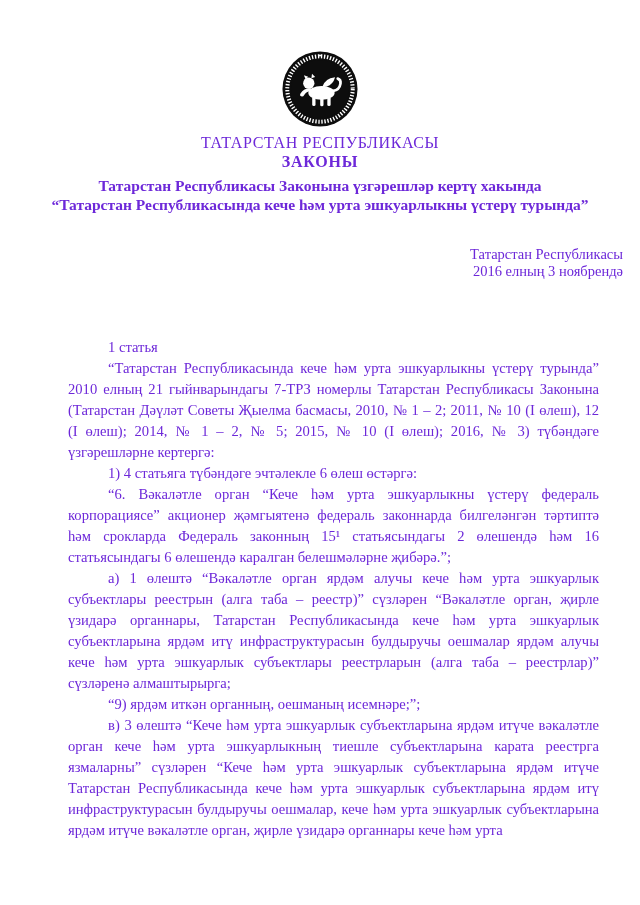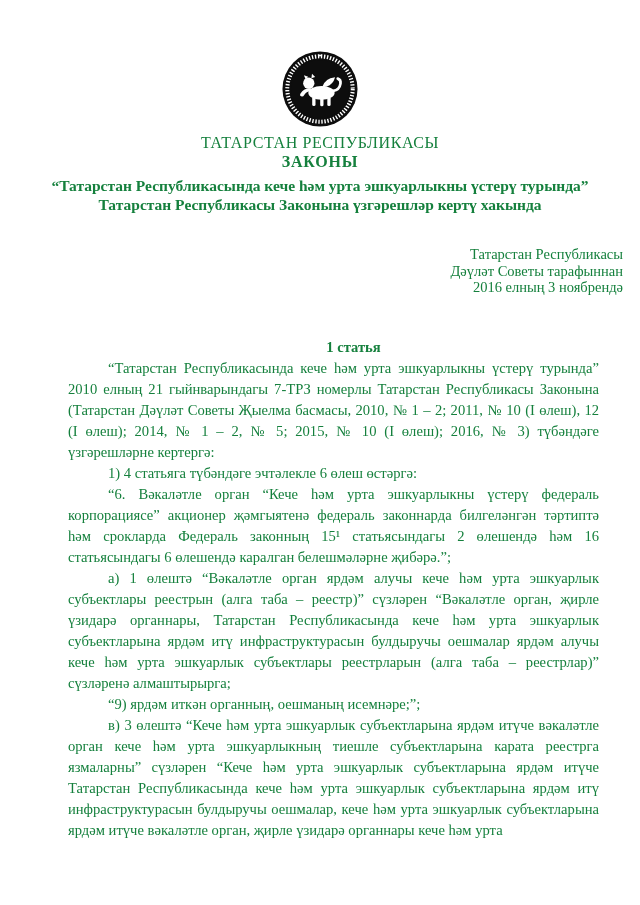--- a/index.html
+++ b/index.html
@@ -2,21 +2,21 @@
 <html lang="tt"><head>
 <meta charset="utf-8">
 <style>
   html,body{margin:0;padding:0;background:#888;}
   .page{
     position:relative;
     width:640px;height:905px;
     margin:0 auto;
     background:#ffffff;
     font-family:"Liberation Serif", serif;
-    color:#15803d;
+    color:#6d28d9;
     overflow:hidden;
   }
   .emblem{
     position:absolute;
     top:50px;left:50%;
     transform:translateX(-50%);
     width:78px;height:78px;
   }
   .org-name{
     position:absolute;
@@ -51,24 +51,24 @@
   }
   .content{
     position:absolute;
     top:337px;left:68px;
     width:531px;
     font-size:14.6px;
     line-height:21px;
     text-align:justify;
   }
   .article-heading{
-    font-weight:bold;
+    font-weight:normal;
     text-indent:40px;
     margin:0 0 10px 0;
-    text-align:center;
+    text-align:left;
   }
   .content p{
     margin:0;
     text-indent:40px;
   }
 </style>
 </head>
 <body>
 
 <div class="page">
@@ -93,27 +93,26 @@
         <path d="M42,38.5 q2.8,-9.5 13.5,-10.5 q-2.2,7.5 -8.5,9.5 z"></path>
       </g>
       <path d="M53.5,42 q6.5,-1 7.5,-7.5 q0.6,-4.2 -2.8,-5.2" fill="none" stroke="#ffffff" stroke-width="2.8" stroke-linecap="round"></path>
     </svg>
   </div>
 
   <div class="org-name">ТАТАРСТАН РЕСПУБЛИКАСЫ</div>
   <div class="laws">ЗАКОНЫ</div>
 
   <div class="doc-title">
+    <div>Татарстан Республикасы Законына үзгәрешләр кертү хакында</div>
     <div>“Татарстан Республикасында кече һәм урта эшкуарлыкны үстерү турында”</div>
-    <div>Татарстан Республикасы Законына үзгәрешләр кертү хакында</div>
   </div>
 
   <div class="adoption">
     <div>Татарстан Республикасы</div>
-    <div>Дәүләт Советы тарафыннан</div>
     <div>2016 елның 3 ноябрендә</div>
   </div>
 
   <div class="content">
     <p class="article-heading">1 статья</p>
     <p>“Татарстан Республикасында кече һәм урта эшкуарлыкны үстерү турында” 2010 елның 21 гыйнварындагы 7-ТРЗ номерлы Татарстан Республикасы Законына (Татарстан Дәүләт Советы Җыелма басмасы, 2010, № 1 – 2; 2011, № 10 (I өлеш), 12 (I өлеш); 2014, № 1 – 2, № 5; 2015, № 10 (I өлеш); 2016, № 3) түбәндәге үзгәрешләрне кертергә:</p>
     <p>1) 4 статьяга түбәндәге эчтәлекле 6 өлеш өстәргә:</p>
     <p>“6. Вәкаләтле орган “Кече һәм урта эшкуарлыкны үстерү федераль корпорациясе” акционер җәмгыятенә федераль законнарда билгеләнгән тәртиптә һәм срокларда Федераль законның 15¹ статьясындагы 2 өлешендә һәм 16 статьясындагы 6 өлешендә каралган белешмәләрне җибәрә.”;</p>
     <p>а) 1 өлештә “Вәкаләтле орган ярдәм алучы кече һәм урта эшкуарлык субъектлары реестрын (алга таба – реестр)” сүзләрен “Вәкаләтле орган, җирле үзидарә органнары, Татарстан Республикасында кече һәм урта эшкуарлык субъектларына ярдәм итү инфраструктурасын булдыручы оешмалар ярдәм алучы кече һәм урта эшкуарлык субъектлары реестрларын (алга таба – реестрлар)” сүзләренә алмаштырырга;</p>
     <p>“9) ярдәм иткән органның, оешманың исемнәре;”;</p>

